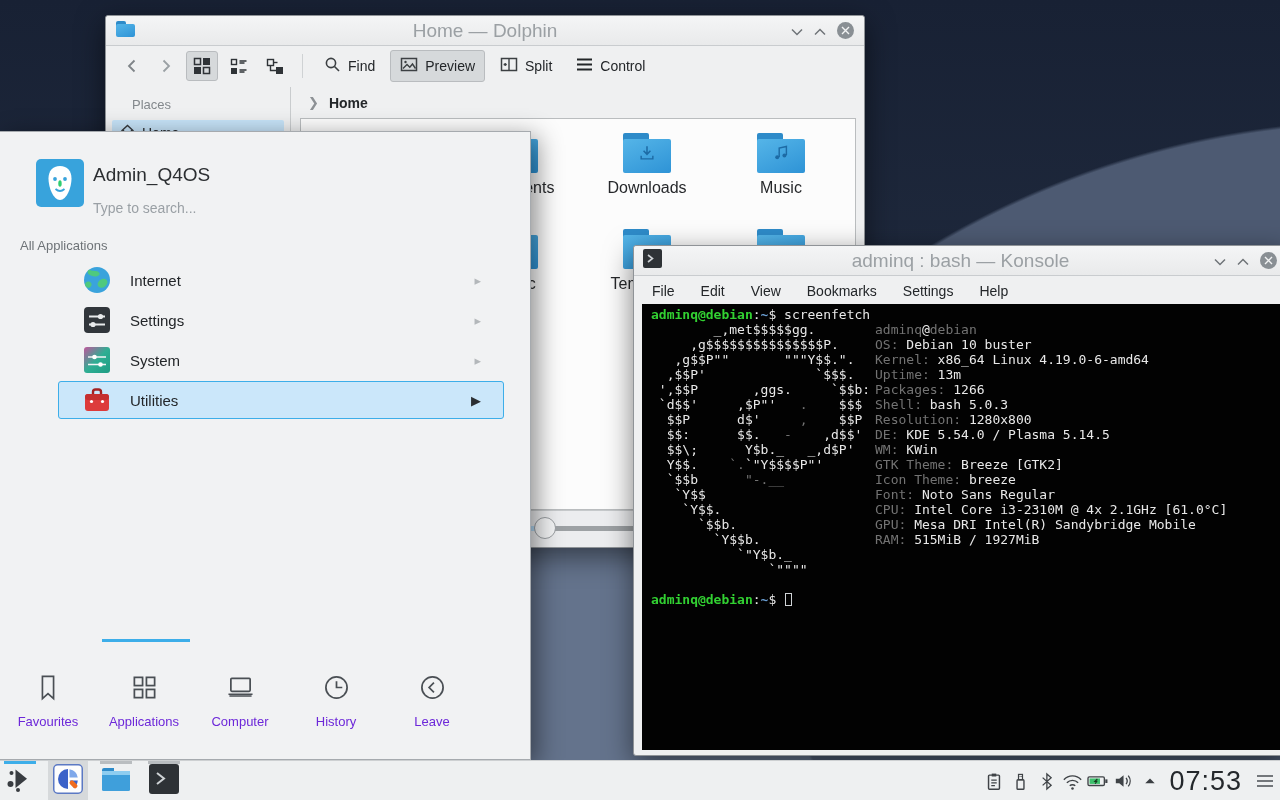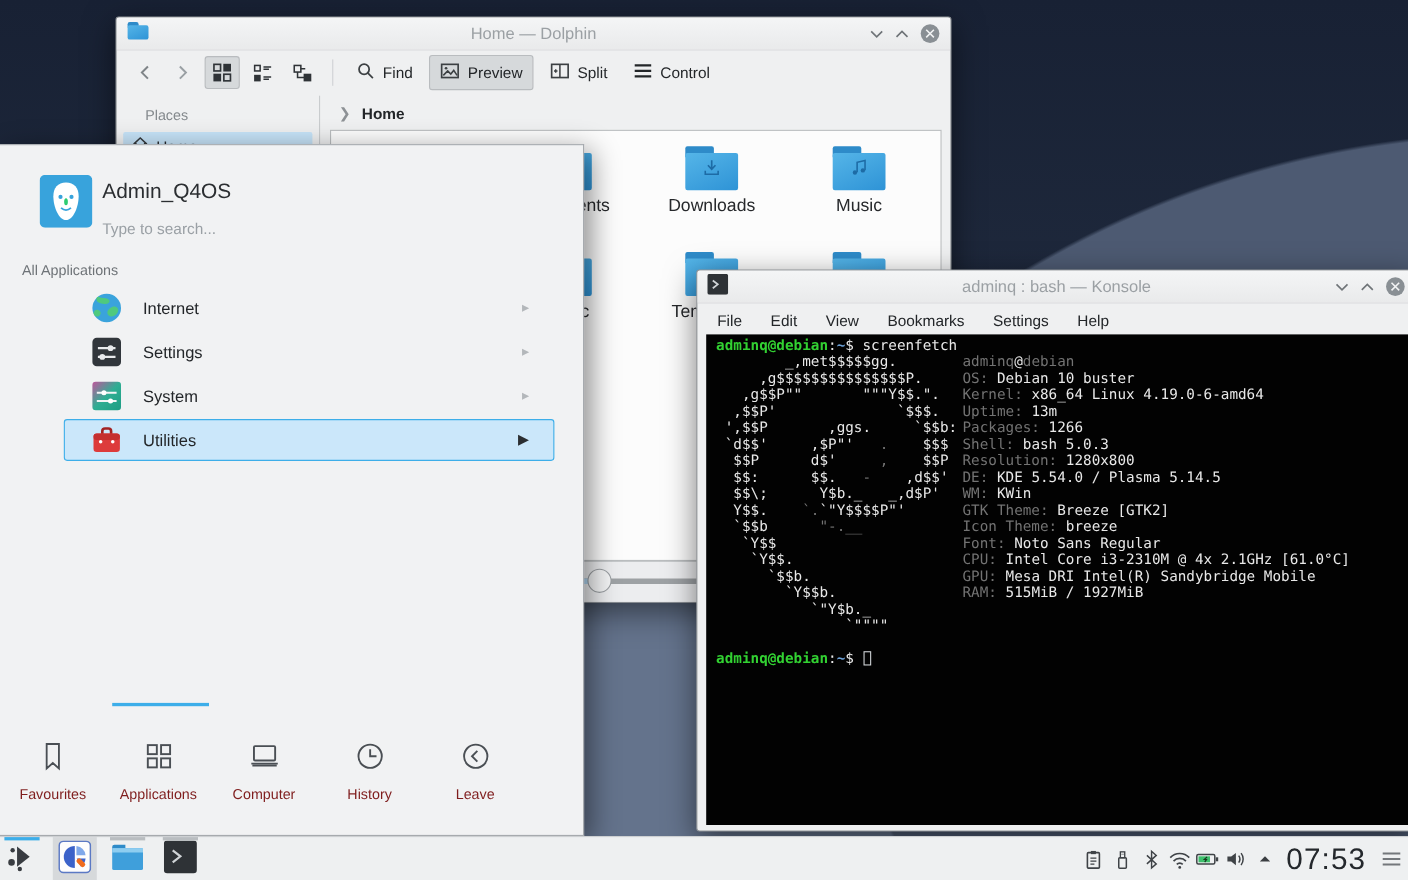--- a/index.html
+++ b/index.html
@@ -12,21 +12,21 @@
       radial-gradient(circle 700px at 14% 132%, #64738c 0%, #64738c 99.6%, rgba(100,115,140,0) 100%),
       radial-gradient(circle 880px at 108% 125%, #4d5a72 0%, #4d5a72 99.6%, rgba(77,90,114,0) 100%),
       radial-gradient(circle 1250px at 40% 225%, #3a465b 0%, #3a465b 99.7%, rgba(58,70,91,0) 100%),
       linear-gradient(180deg,#182134 0%, #232e42 60%, #2a3548 100%);
   }
 
   .window { position:absolute; background:#eff0f1; border:1px solid #8f9397;
     box-shadow:0 8px 28px rgba(0,0,0,.5); border-radius:3px; }
   .titlebar { position:relative; height:30px; background:linear-gradient(#f4f5f6,#e9eaeb);
     border-bottom:1px solid #c9cccf; display:flex; align-items:center; border-radius:3px 3px 0 0; }
-  .title { position:absolute; left:0; right:0; text-align:center; font-size:15px; color:#9ba0a4; pointer-events:none; }
+  .title { position:absolute; left:0; right:0; text-align:center; font-size:19px; color:#9ba0a4; pointer-events:none; }
   .winbtns { position:absolute; right:10px; top:0; height:100%; display:flex; align-items:center; gap:11px; }
   .closebtn { width:17px; height:17px; border-radius:50%; background:#898f94; display:flex; align-items:center; justify-content:center; }
 
   
   #dolphin { left:105px; top:15px; width:760px; height:533px; }
   #dolphin-toolbar { height:40px; display:flex; align-items:center; padding-left:12px; gap:6px; }
   .tbtn { display:flex; align-items:center; gap:7px; font-size:14px; color:#232629; padding:5px 9px; border-radius:3px; }
   .tbtn.pressed { background:#d6d9db; border:1px solid #b9bcbf; }
   .iconbtn { padding:5px 6px; }
   .tsep { width:1px; height:24px; background:#cfd2d4; margin:0 6px; }
@@ -71,21 +71,21 @@
   .litem { position:relative; height:38px; margin:2px 26px 2px 24px; display:flex; align-items:center;
     border:1px solid transparent; border-radius:3px; }
   .litem .icon { position:absolute; left:22px; width:32px; height:32px; }
   .litem .llabel { position:absolute; left:71px; font-size:15px; color:#232629; }
   .litem .arrow { position:absolute; right:22px; font-size:13px; color:#b3b7ba; }
   .litem.sel { background:#cbe7fa; border-color:#3daee9; }
   .litem.sel .arrow { color:#2b2e31; }
   #ltabs { position:absolute; left:0; bottom:15px; right:0; height:88px; display:flex; }
   .ltab { position:relative; width:96px; text-align:center; padding-top:18px; }
   .ltab .ticon { height:30px; }
-  .ltab .tlabel { margin-top:10px; font-size:13px; color:#7f1d1d; }
+  .ltab .tlabel { margin-top:10px; font-size:13px; color:#6d28d9; }
   #tab-indicator { position:absolute; left:102px; bottom:117px; width:88px; height:3px; background:#3daee9; }
 
   
   #konsole { left:633px; top:245px; width:655px; height:511px; }
   #kmenubar { height:29px; display:flex; align-items:center; gap:26px; padding-left:18px; font-size:14px; color:#232629; }
   #terminal { position:absolute; left:8px; top:58px; right:0; bottom:5px; background:#020202;
     font-family:"DejaVu Sans Mono","Liberation Mono",monospace; font-size:13px; line-height:15px;
     padding:3px 0 0 9px; white-space:pre; overflow:hidden; }
   #terminal pre { font:inherit; margin:0; }
   .tg { color:#32d132; font-weight:bold; }

